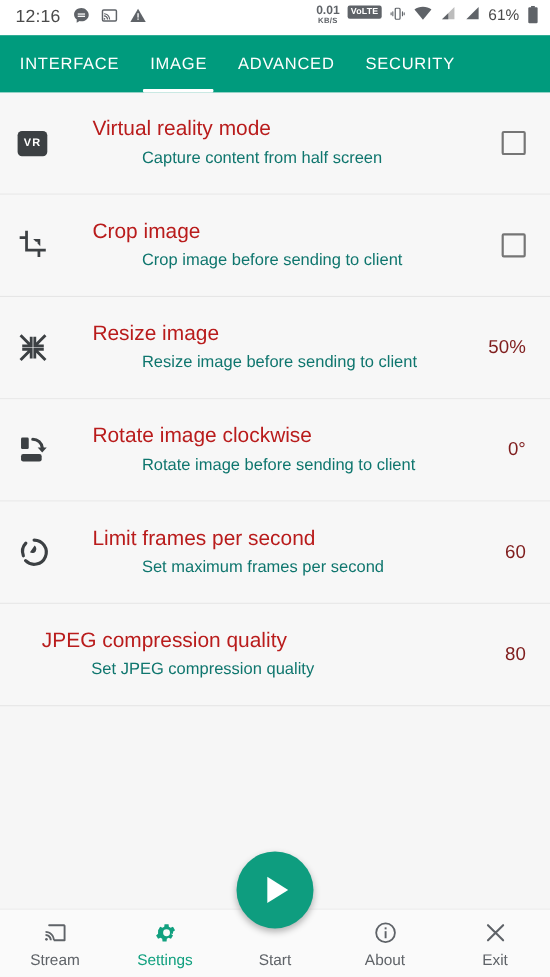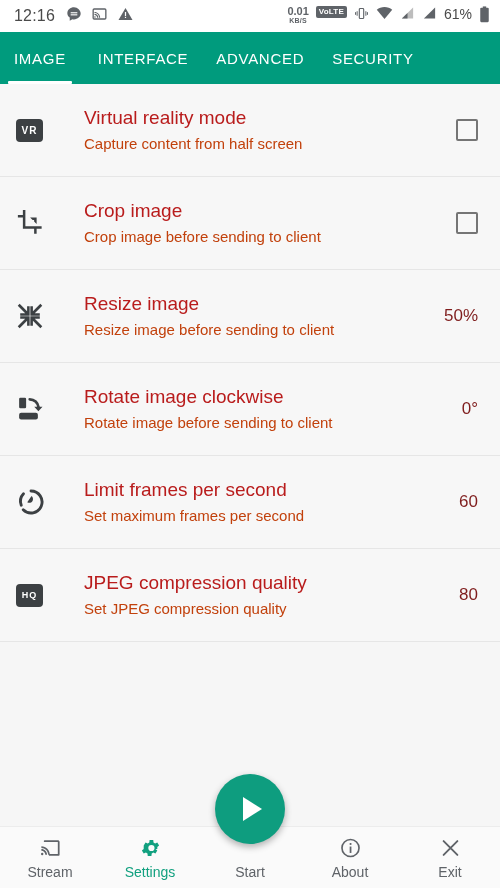--- a/index.html
+++ b/index.html
@@ -57,21 +57,21 @@
     border-bottom:1px solid #e6e6e6;
     background:#f7f7f7; cursor:pointer;
   }
   .row-icon {
     flex:0 0 46px; height:46px;
     display:flex; align-items:center; 
     color:#3c4043;
   }
   .row-text { flex:1 1 auto; padding-left:22px; min-width:0; }
   .row-title { font-size:19px; color:#b91c1c; line-height:1.25; }
-  .row-sub { font-size:15px; color:#c2410c; margin-top:5px; line-height:1.25; }
+  .row-sub { font-size:15px; color:#0f766e; margin-top:5px; line-height:1.25;margin-left:45px; }
   .row-value { flex:0 0 auto; font-size:17px; color:#7f1d1d; padding-left:10px; }
   .checkbox {
     flex:0 0 auto; width:22px; height:22px;
     border:2px solid #757575; border-radius:2px; background:#f7f7f7;
   }
 
   
   .badge {
     width:27px; height:23px; border-radius:4px; background:#3c4043;
     color:#ffffff; font-size:10px; font-weight:bold;
@@ -177,27 +177,27 @@
       <span>
         <svg width="11" height="17" viewBox="0 0 12 20">
           <rect x="4" y="0.5" width="4" height="2" fill="#5f6368"></rect>
           <rect x="1" y="2" width="10" height="17" rx="1.3" fill="#5f6368"></rect>
         </svg>
       </span>
     </span>
   </div>
 
   <div class="tabbar">
+    <div class="tab first">
+      <span>INTERFACE</span>
+
+    </div>
     <div class="tab active">
       <span>IMAGE</span>
       <span class="tab-underline"></span>
-    </div>
-    <div class="tab first">
-      <span>INTERFACE</span>
-
     </div>
     <div class="tab">
       <span>ADVANCED</span>
 
     </div>
     <div class="tab">
       <span>SECURITY</span>
 
     </div>
   </div>
@@ -272,23 +272,20 @@
         </svg>
       </div>
       <div class="row-text">
         <div class="row-title">Limit frames per second</div>
         <div class="row-sub">Set maximum frames per second</div>
       </div>
       <div class="row-value">60</div>
     </div>
 
     <div class="row">
-      <div class="row-icon">
-        <span class="badge hq">HQ</span>
-      </div>
       <div class="row-text">
         <div class="row-title">JPEG compression quality</div>
         <div class="row-sub">Set JPEG compression quality</div>
       </div>
       <div class="row-value">80</div>
     </div>
 
   </div>
 
   <div class="bottom-wrap">

